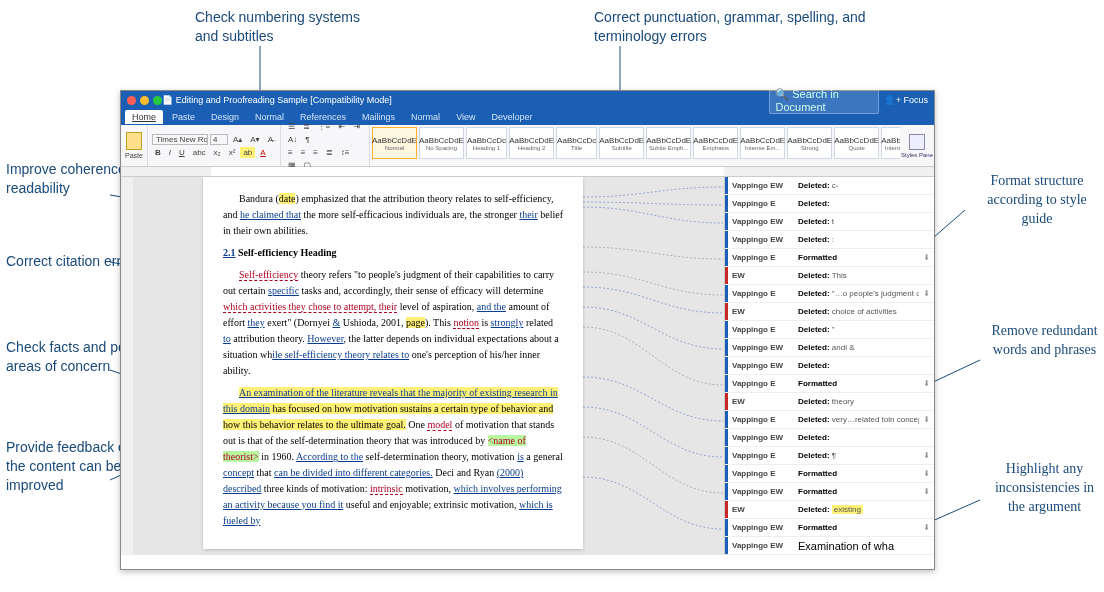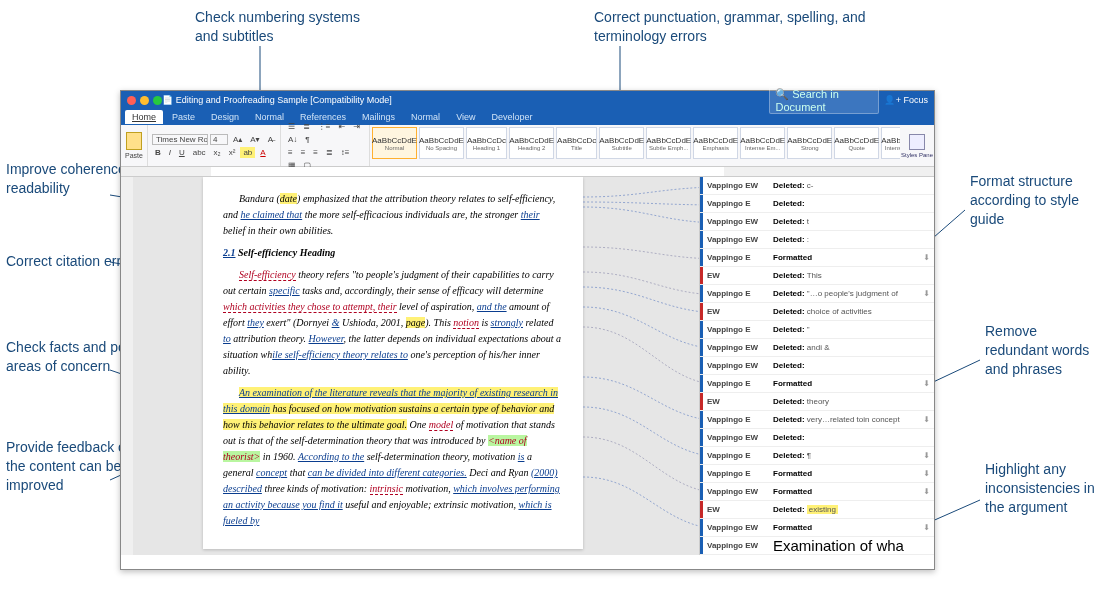--- a/index.html
+++ b/index.html
@@ -1,19 +1,19 @@
 <!DOCTYPE html>
 <html><head>
 <meta charset="utf-8">
 <style>
   * { box-sizing: border-box; margin: 0; padding: 0; }
   body { font-family: -apple-system, Helvetica, Arial, sans-serif; background: #fff; width: 1104px; height: 592px; position: relative; overflow: hidden; }
   .callout { position: absolute; color: #1a4a7a; font-size: 14px; line-height: 1.35; max-width: 170px; }
   .callout.left { text-align: left; }
-  .callout.right { text-align: left; }
+  .callout.right { text-align: center; font-family: Liberation Serif, serif; }
   svg.lines { position: absolute; top: 0; left: 0; width: 1104px; height: 592px; pointer-events: none; }
 
   
   .word-window { position: absolute; left: 120px; top: 90px; width: 815px; height: 480px; border: 1px solid #888; background: #fff; box-shadow: 0 2px 6px rgba(0,0,0,.25); }
   .titlebar { height: 18px; background: linear-gradient(#1a5fb4,#1a5fb4); display: flex; align-items: center; padding: 0 6px; color: #fff; font-size: 9px; }
   .tls { display: flex; gap: 4px; }
   .tl { width: 9px; height: 9px; border-radius: 50%; }
   .tl.r { background: #ff5f56; } .tl.y { background: #ffbd2e; } .tl.g { background: #27c93f; }
   .wtitle { flex: 1; }
   .wtitle::before { content: "📄 "; }
@@ -39,33 +39,33 @@
   .style-swatch.sel { border-color: #ffb030; background: #fff6e0; }
   .styles-pane { width: 34px; display: flex; flex-direction: column; align-items: center; justify-content: center; font-size: 6px; color: #336; }
   .styles-pane .sq { width: 16px; height: 16px; border: 1px solid #88a; background: #eef; margin-bottom: 2px; }
 
   .ruler { height: 10px; background: #f0f0f0; border-bottom: 1px solid #ccc; position: relative; font-size: 6px; color: #888; }
   .ruler .rbar { position: absolute; left: 90px; right: 210px; top: 0; bottom: 0; background: #fff; }
 
   .editor { position: absolute; top: 86px; left: 0; right: 0; bottom: 14px; display: flex; background: #e6e6e6; }
   .escroll { width: 12px; background: #f0f0f0; }
   .page-area { flex: 1; background: #e6e6e6; position: relative; overflow: hidden; }
-  .page { position: absolute; left: 70px; top: 0; width: 380px; background: #fff; box-shadow: 0 1px 3px rgba(0,0,0,.2); padding: 14px 20px; font-family: "Times New Roman", serif; font-size: 10px; line-height: 1.6; color: #000; font-style: italic; }
+  .page { position: absolute; left: 70px; top: 0; width: 380px; background: #fff; box-shadow: 0 1px 3px rgba(0,0,0,.2); padding: 14px 20px; font-family: "Times New Roman", serif; font-size: 10px; line-height: 1.6; color: #000; }
   .page p { text-indent: 16px; margin-bottom: 6px; }
   .page h4 { font-size: 10px; font-weight: bold; margin: 6px 0; }
   .tc-ins { color: #0a3d8f; text-decoration: underline; }
   .tc-fmt { border-bottom: 1px dashed #b00020; }
   .hl { background: #fff176; }
   .hlg { background: #b9f6a0; }
   .comment-angle { color: #b00020; }
   .rev-lines { position: absolute; right: 0; top: 0; width: 120px; height: 100%; pointer-events: none; }
   .dash { stroke: #88a; stroke-width: 0.6; stroke-dasharray: 2,2; fill: none; }
   .dashb { stroke: #5a7ac0; stroke-width: 0.6; stroke-dasharray: 2,2; fill: none; }
 
-  .revisions { width: 235px; background: #fff; border-left: 1px solid #ccc; overflow: hidden; font-size: 8px; }
+  .revisions { width: 210px; background: #fff; border-left: 1px solid #ccc; overflow: hidden; font-size: 8px; }
   .rev { display: flex; border-bottom: 1px solid #eee; align-items: center; height: 18px; }
   .rev .bar { width: 3px; height: 100%; }
   .rev .bar.b { background: #1a5fb4; } .rev .bar.r { background: #c62828; }
   .rev .auth { width: 70px; padding-left: 4px; font-weight: bold; color: #444; white-space: nowrap; overflow: hidden; }
   .rev .act { flex: 1; color: #555; white-space: nowrap; overflow: hidden; }
   .rev .act b { color: #000; font-weight: bold; }
   .rev .arrow { color: #999; padding: 0 4px; }
   .rev .hl2 { background: #fff176; padding: 0 2px; }
 
   .statusbar { position: absolute; bottom: 0; left: 0; right: 0; height: 14px; background: #f7f7f9; border-top: 1px solid #ccc; display: flex; align-items: center; font-size: 8px; color: #555; padding: 0 6px; gap: 10px; }
@@ -362,18 +362,18 @@
         </div>
         <div class="rev">
           <div class="bar b"></div>
           <div class="auth">Vappingo EW</div>
           <div class="act"><b>Formatted</b> </div>
           <div class="arrow">⬇</div>
         </div>
         <div class="rev">
           <div class="bar b"></div>
           <div class="auth">Vappingo EW</div>
-          <div class="act"><span style="font-size:15px;color:#000">Examination of wha</span></div>
+          <div class="act"><span style="font-size:11px;color:#000">Examination of wha</span></div>
         </div>
       </div>
   </div>
 
 </div>
 
 </body></html>

